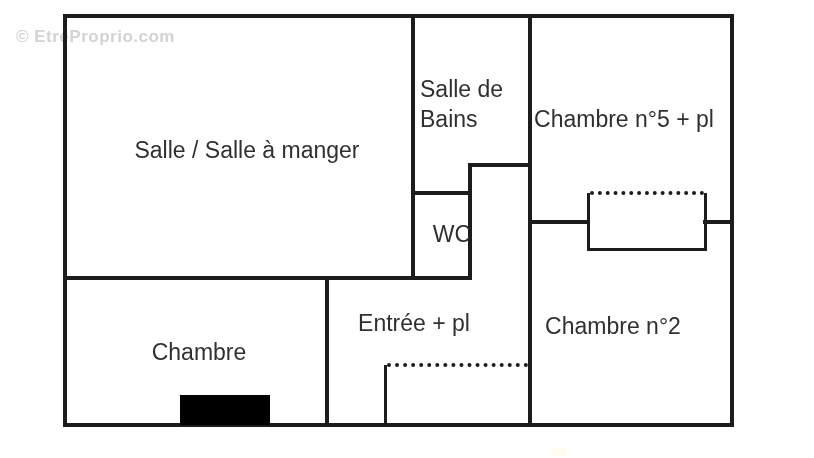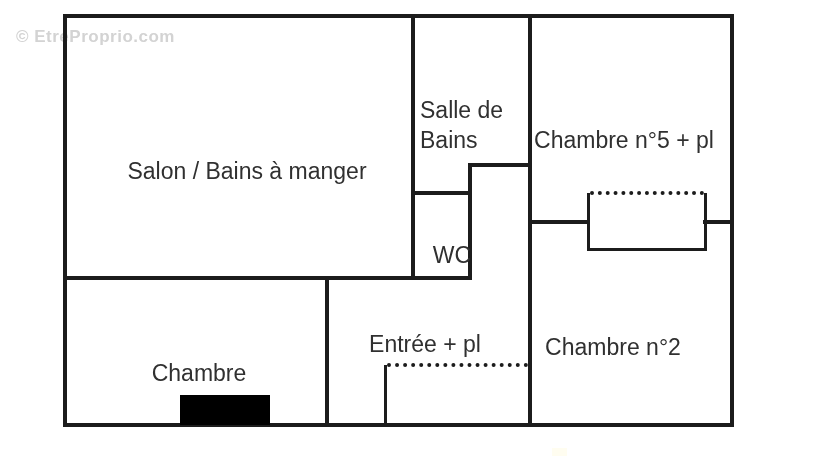--- a/index.html
+++ b/index.html
@@ -12,21 +12,20 @@
     font-family: "Liberation Sans", sans-serif;
   }
   .wall { position: absolute; background: #1c1c1c; }
   .dotted { position: absolute; border-top: 4px dotted #1c1c1c; height: 0; }
   .room-label {
     position: absolute;
     color: #303030;
     font-size: 23px;
     white-space: nowrap;
     text-align: center;
-    margin-top: 21px;
   }
   .room-label.wrap { white-space: normal; text-align: left; line-height: 30px; }
   .watermark {
     position: absolute;
     left: 16px;
     top: 27px;
     color: #d3d3d3;
     font-size: 17px;
     font-weight: 700;
     letter-spacing: 0.5px;
@@ -62,21 +61,21 @@
   <div class="wall" style="left:587px; top:248px; width:120px; height:3px;"></div>
   <div class="dotted" style="left:590px; top:191px; width:114px;"></div>
 
   <div class="wall" style="left:384px; top:365px; width:3px; height:60px;"></div>
   <div class="dotted" style="left:387px; top:363px; width:141px;"></div>
 
   <div class="kitchen-block" style="left:180px; top:395px; width:90px; height:30px;"></div>
 
   <div class="smudge" style="left:552px; top:448px; width:15px; height:8px;"></div>
 
-  <div class="room-label" style="left:87px; top:137px; width:320px;">Salon / Bains à manger</div>
+  <div class="room-label" style="left:87px; top:137px; width:320px;">Salle / Salle à manger</div>
   <div class="room-label wrap" style="left:420px; top:74px; width:104px;">Salle de Bains</div>
   <div class="room-label" style="left:412px; top:221px; width:80px;">WC</div>
   <div class="room-label" style="left:524px; top:106px; width:200px;">Chambre n°5 + pl</div>
   <div class="room-label" style="left:533px; top:313px; width:160px;">Chambre n°2</div>
   <div class="room-label" style="left:99px; top:339px; width:200px;">Chambre</div>
-  <div class="room-label" style="left:325px; top:310px; width:200px;">Entrée + pl</div>
+  <div class="room-label" style="left:314px; top:310px; width:200px;">Entrée + pl</div>
 
 </div>
 
 </body></html>

